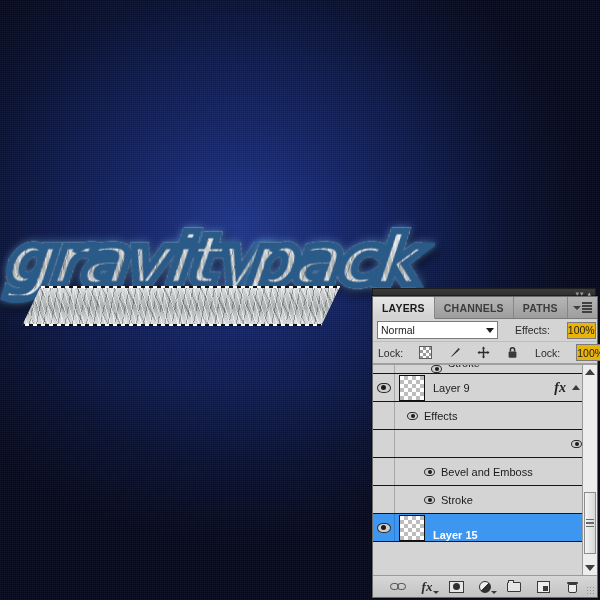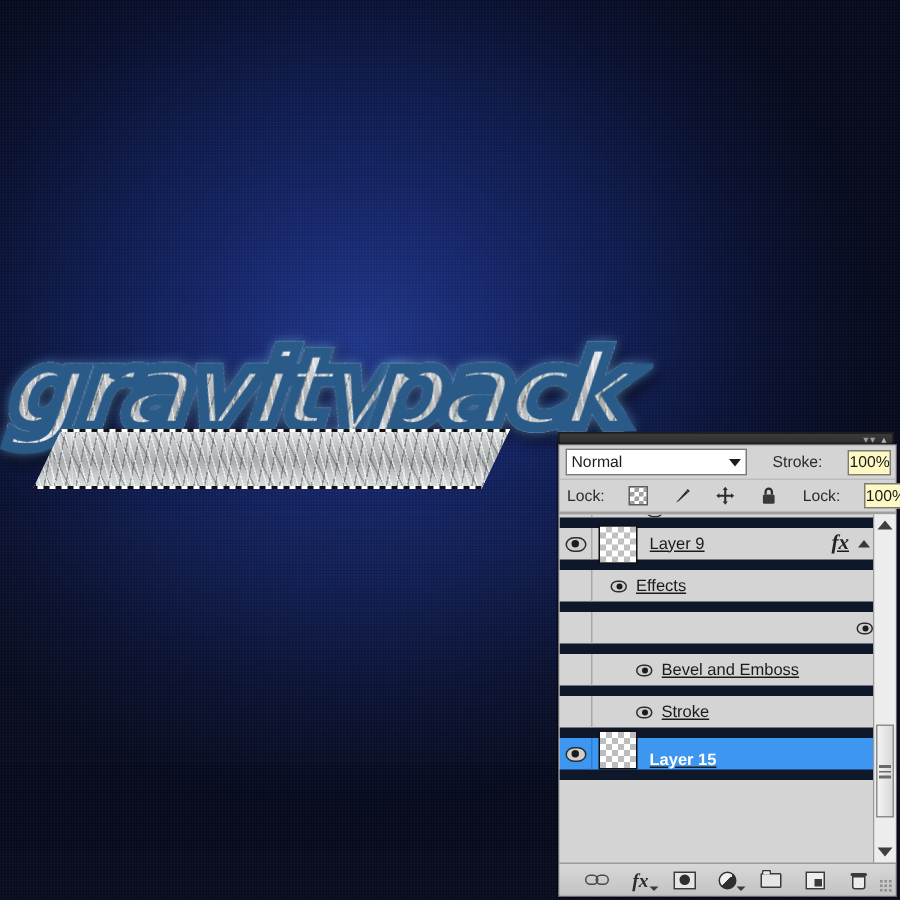--- a/index.html
+++ b/index.html
@@ -134,21 +134,21 @@
   #blend-select{
     flex:0 0 113px;height:16px;background:#fff;border:1px solid #7b7b7b;
     display:flex;align-items:center;padding:0 3px;font-size:10.5px;position:relative;
   }
   #blend-select .caret{
     margin-left:auto;width:0;height:0;
     border-left:4px solid transparent;border-right:4px solid transparent;border-top:5px solid #1c1c1c;
   }
   .field-label{font-size:10.5px;color:#2a2a2a;}
   .num-box{
-    width:37px;height:15px;background:#fef9c3;border:1px solid #7b7b7b;
+    width:37px;height:15px;background:#eab308;border:1px solid #7b7b7b;
     display:flex;align-items:center;justify-content:center;font-size:10.5px;
   }
   .spin-btn{
     width:14px;height:15px;border:1px solid #8a8a8a;
     background:linear-gradient(180deg,#e8e8e8,#c6c6c6);
     display:flex;align-items:center;justify-content:center;
   }
   .spin-tri{
     width:0;height:0;border-top:3px solid transparent;border-bottom:3px solid transparent;
     border-left:4px solid #4a4a4a;
@@ -169,21 +169,21 @@
   }
 
   
   #list{
     flex:1;display:flex;min-height:0;background:#d4d4d4;position:relative;
     border-top:1px solid #9f9f9f;
   }
   #rows{flex:1;min-width:0;overflow:hidden;position:relative;}
   .row{
     display:flex;align-items:center;height:28px;box-sizing:border-box;
-    border-bottom:7px solid #0f172a;background:#d4d4d4;position:relative;text-decoration:underline;
+    border-bottom:1px solid #0f172a;background:#d4d4d4;position:relative;
   }
   .row.partial{height:9px;overflow:hidden;align-items:flex-end;}
   .row.selected{background:#3d96f0;align-items:flex-end;}
   .eye-cell{
     width:22px;height:100%;display:flex;align-items:center;justify-content:center;
     border-right:1px solid #a8a8a8;flex:0 0 22px;box-sizing:border-box;
   }
   .row.selected .eye-cell{border-right:1px solid #2a7fd4;}
   .eye{
     width:14px;height:10px;position:relative;display:inline-block;
@@ -354,27 +354,41 @@
     </div>
   </div>
 
   <div id="panel-grip">
     <span class="grip-dots">▾▾</span>
     <span class="grip-caret">▴</span>
   </div>
 
   <div id="panel">
 
+    <div id="tabs">
+      <div class="tab active">LAYERS</div>
+      <div class="tab">CHANNELS</div>
+      <div class="tab">PATHS</div>
+      <div id="tab-menu">
+        <span class="menu-tri"></span>
+        <span class="menu-lines">
+            <i></i>
+            <i></i>
+            <i></i>
+            <i></i>
+          </span>
+      </div>
+    </div>
 
     <div id="blend-row">
       <div id="blend-select">
         <span>Normal</span>
         <span class="caret"></span>
       </div>
-      <span class="field-label">Stroke:</span>
+      <span class="field-label">Effects:</span>
       <div class="num-box">
         <span>100%</span>
       </div>
       <div class="spin-btn">
         <span class="spin-tri"></span>
       </div>
     </div>
 
     <div id="lock-row">
       <span class="field-label">Lock:</span>

